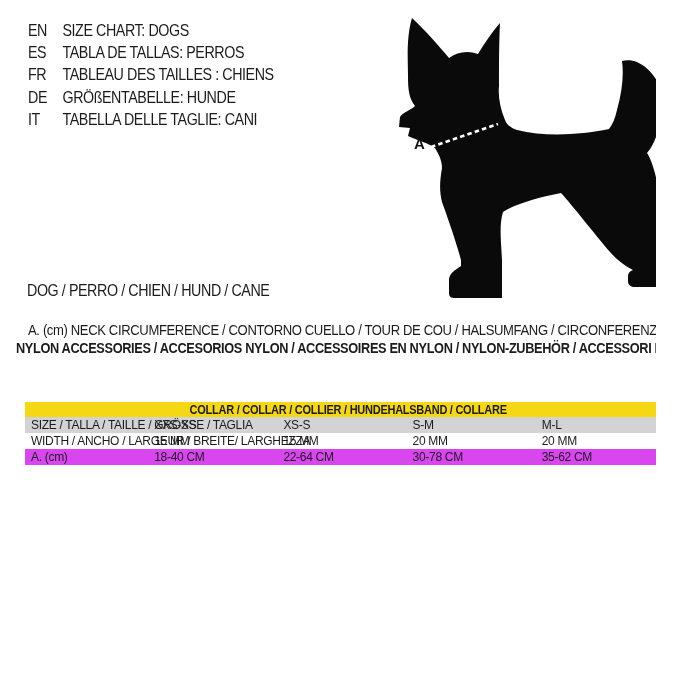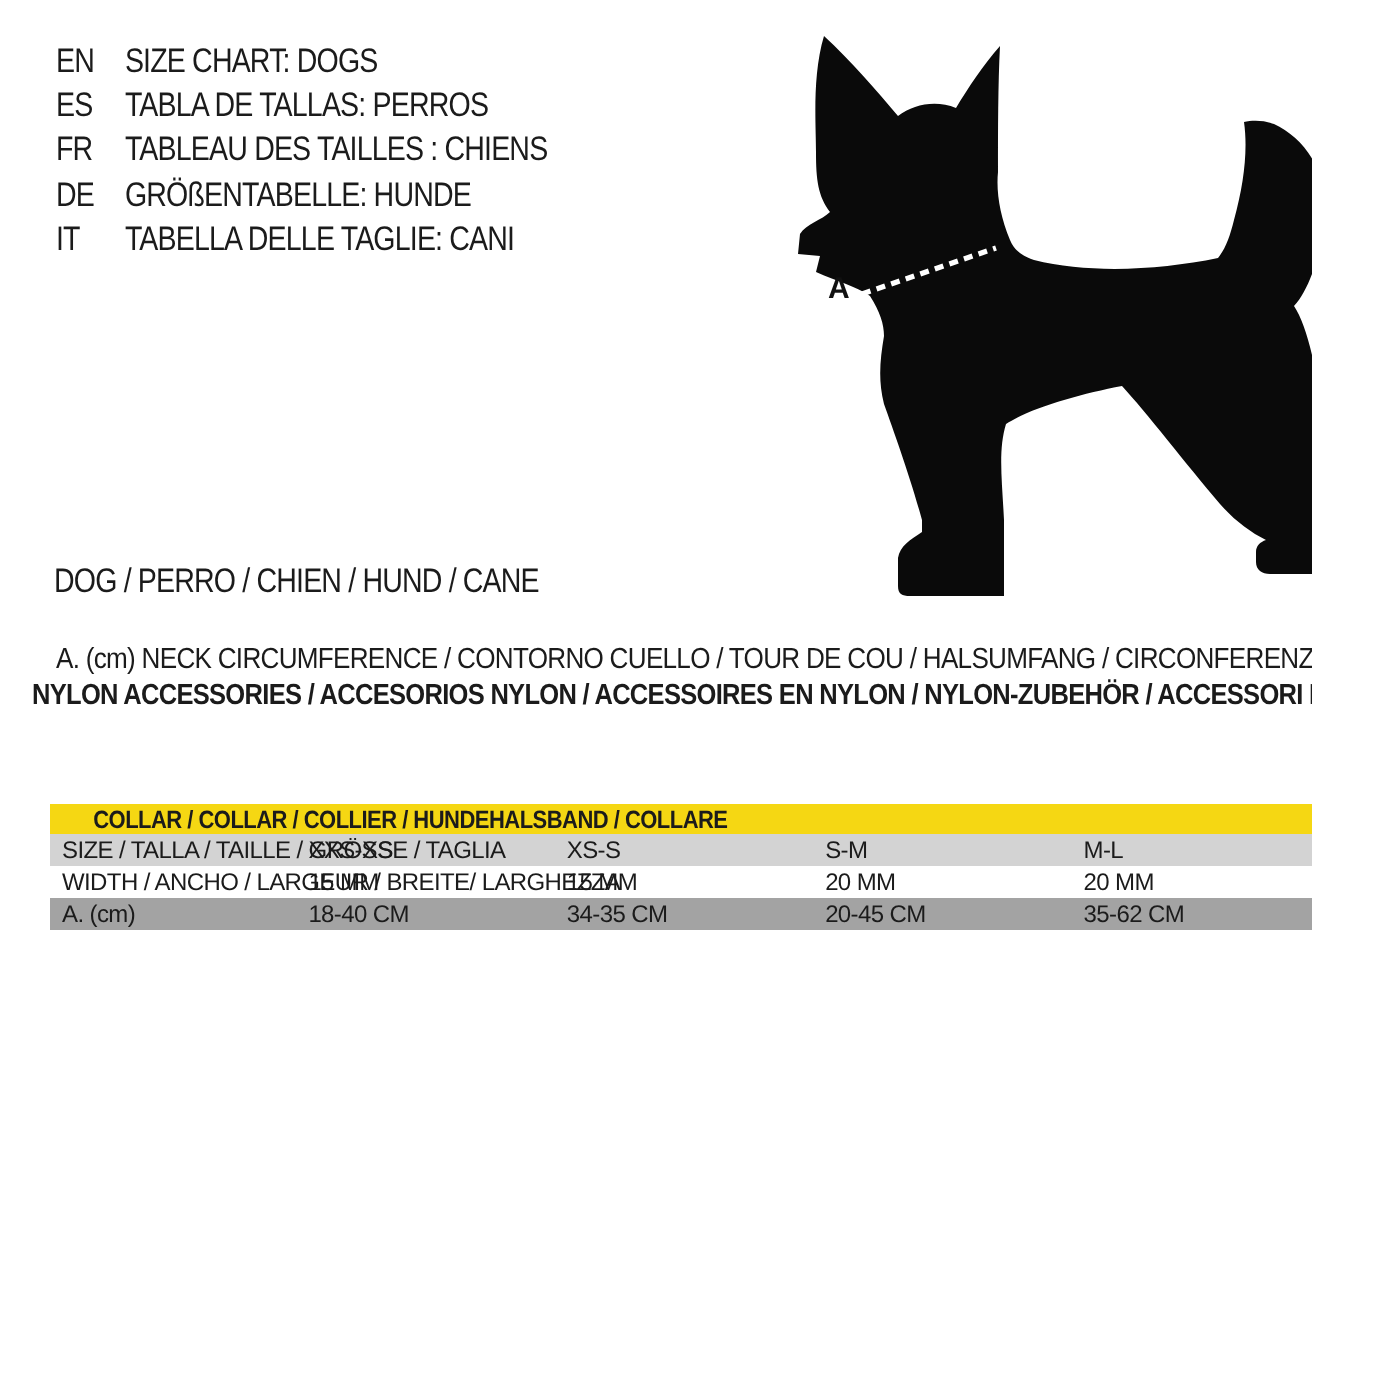--- a/index.html
+++ b/index.html
@@ -18,21 +18,21 @@
   
   #animal-caption{position:absolute;left:27px;top:281px;font-size:17px;letter-spacing:-0.5px;
             transform:scaleX(0.84);transform-origin:left top;white-space:nowrap;}
   #note-measure{position:absolute;left:28px;top:322px;font-size:14.5px;letter-spacing:-0.4px;
             transform:scaleX(0.90);transform-origin:left top;white-space:nowrap;}
   #note-material{position:absolute;left:16px;top:340px;font-size:14.5px;font-weight:bold;letter-spacing:-0.4px;
             transform:scaleX(0.88);transform-origin:left top;white-space:nowrap;}
   
   #size-table{position:absolute;left:25px;top:402px;width:646px;border-collapse:collapse;
               table-layout:fixed;font-size:12px;letter-spacing:-0.3px;}
-  #size-table th{height:15px;font-size:12.5px;font-weight:bold;text-align:left;padding:0;vertical-align:middle;}
+  #size-table th{height:15px;font-size:12.5px;font-weight:bold;text-align:center;padding:0;vertical-align:middle;}
   #size-table th .squeeze{display:inline-block;transform:scaleX(0.88);transform-origin:center;white-space:nowrap;}
   #size-table td{height:16px;padding:0;vertical-align:middle;white-space:nowrap;}
   #size-table td.lbl{text-align:left;padding-left:6px;width:304px;}
   #size-table td.val{text-align:left;width:84px;}
 </style>
 </head>
 <body>
 
 <div id="canvas">
 
@@ -126,23 +126,23 @@
         <td class="val">S-M</td>
         <td class="val">M-L</td>
       </tr>
       <tr style="background:#ffffff;">
         <td class="lbl">WIDTH / ANCHO / LARGEUR / BREITE/ LARGHEZZA</td>
         <td class="val">15 MM</td>
         <td class="val">15 MM</td>
         <td class="val">20 MM</td>
         <td class="val">20 MM</td>
       </tr>
-      <tr style="background:#a3a3a3;">
+      <tr style="background:#d946ef;">
         <td class="lbl">A. (cm)</td>
         <td class="val">18-40 CM</td>
-        <td class="val">34-35 CM</td>
-        <td class="val">20-45 CM</td>
+        <td class="val">22-64 CM</td>
+        <td class="val">30-78 CM</td>
         <td class="val">35-62 CM</td>
       </tr>
     </tbody>
   </table>
 
 </div>
 
 </body></html>

